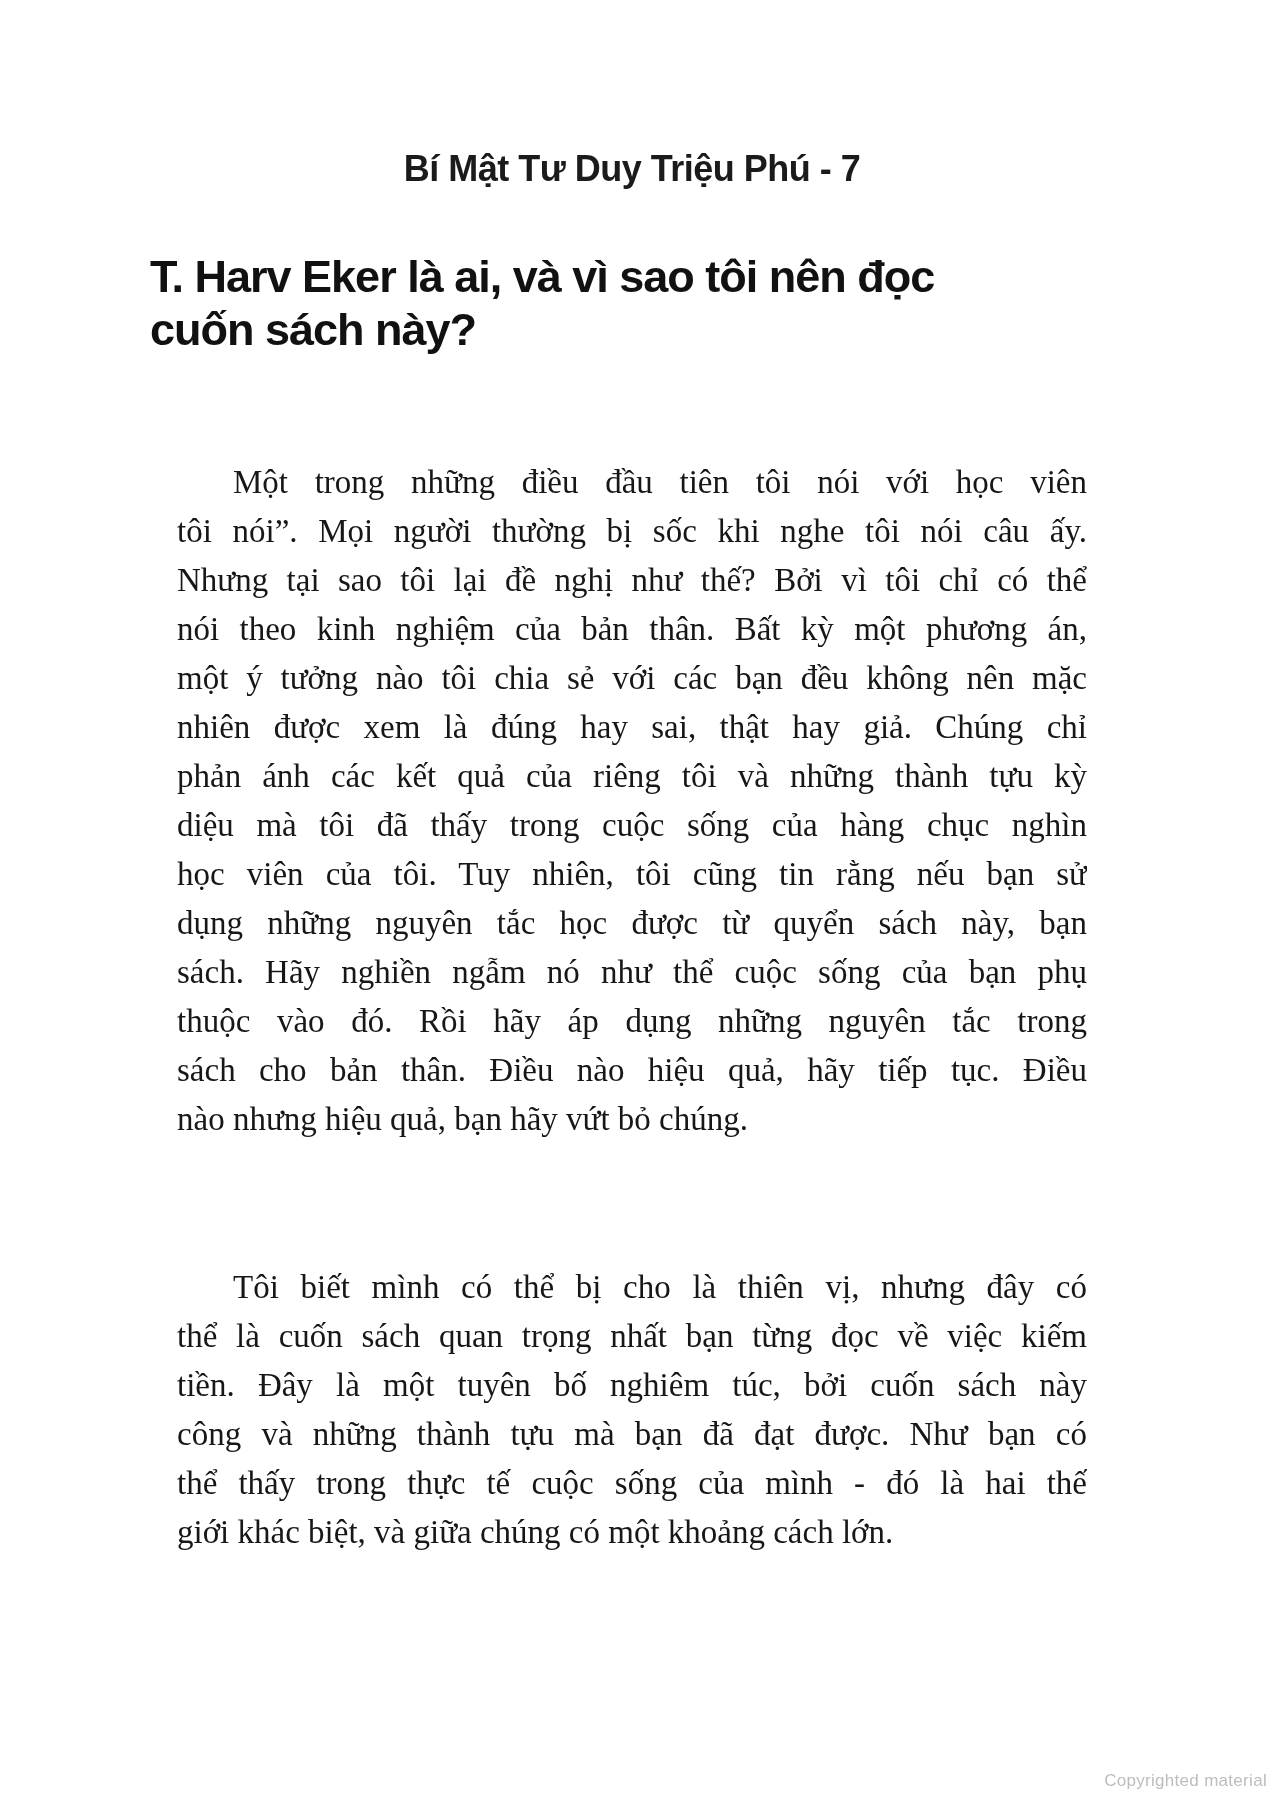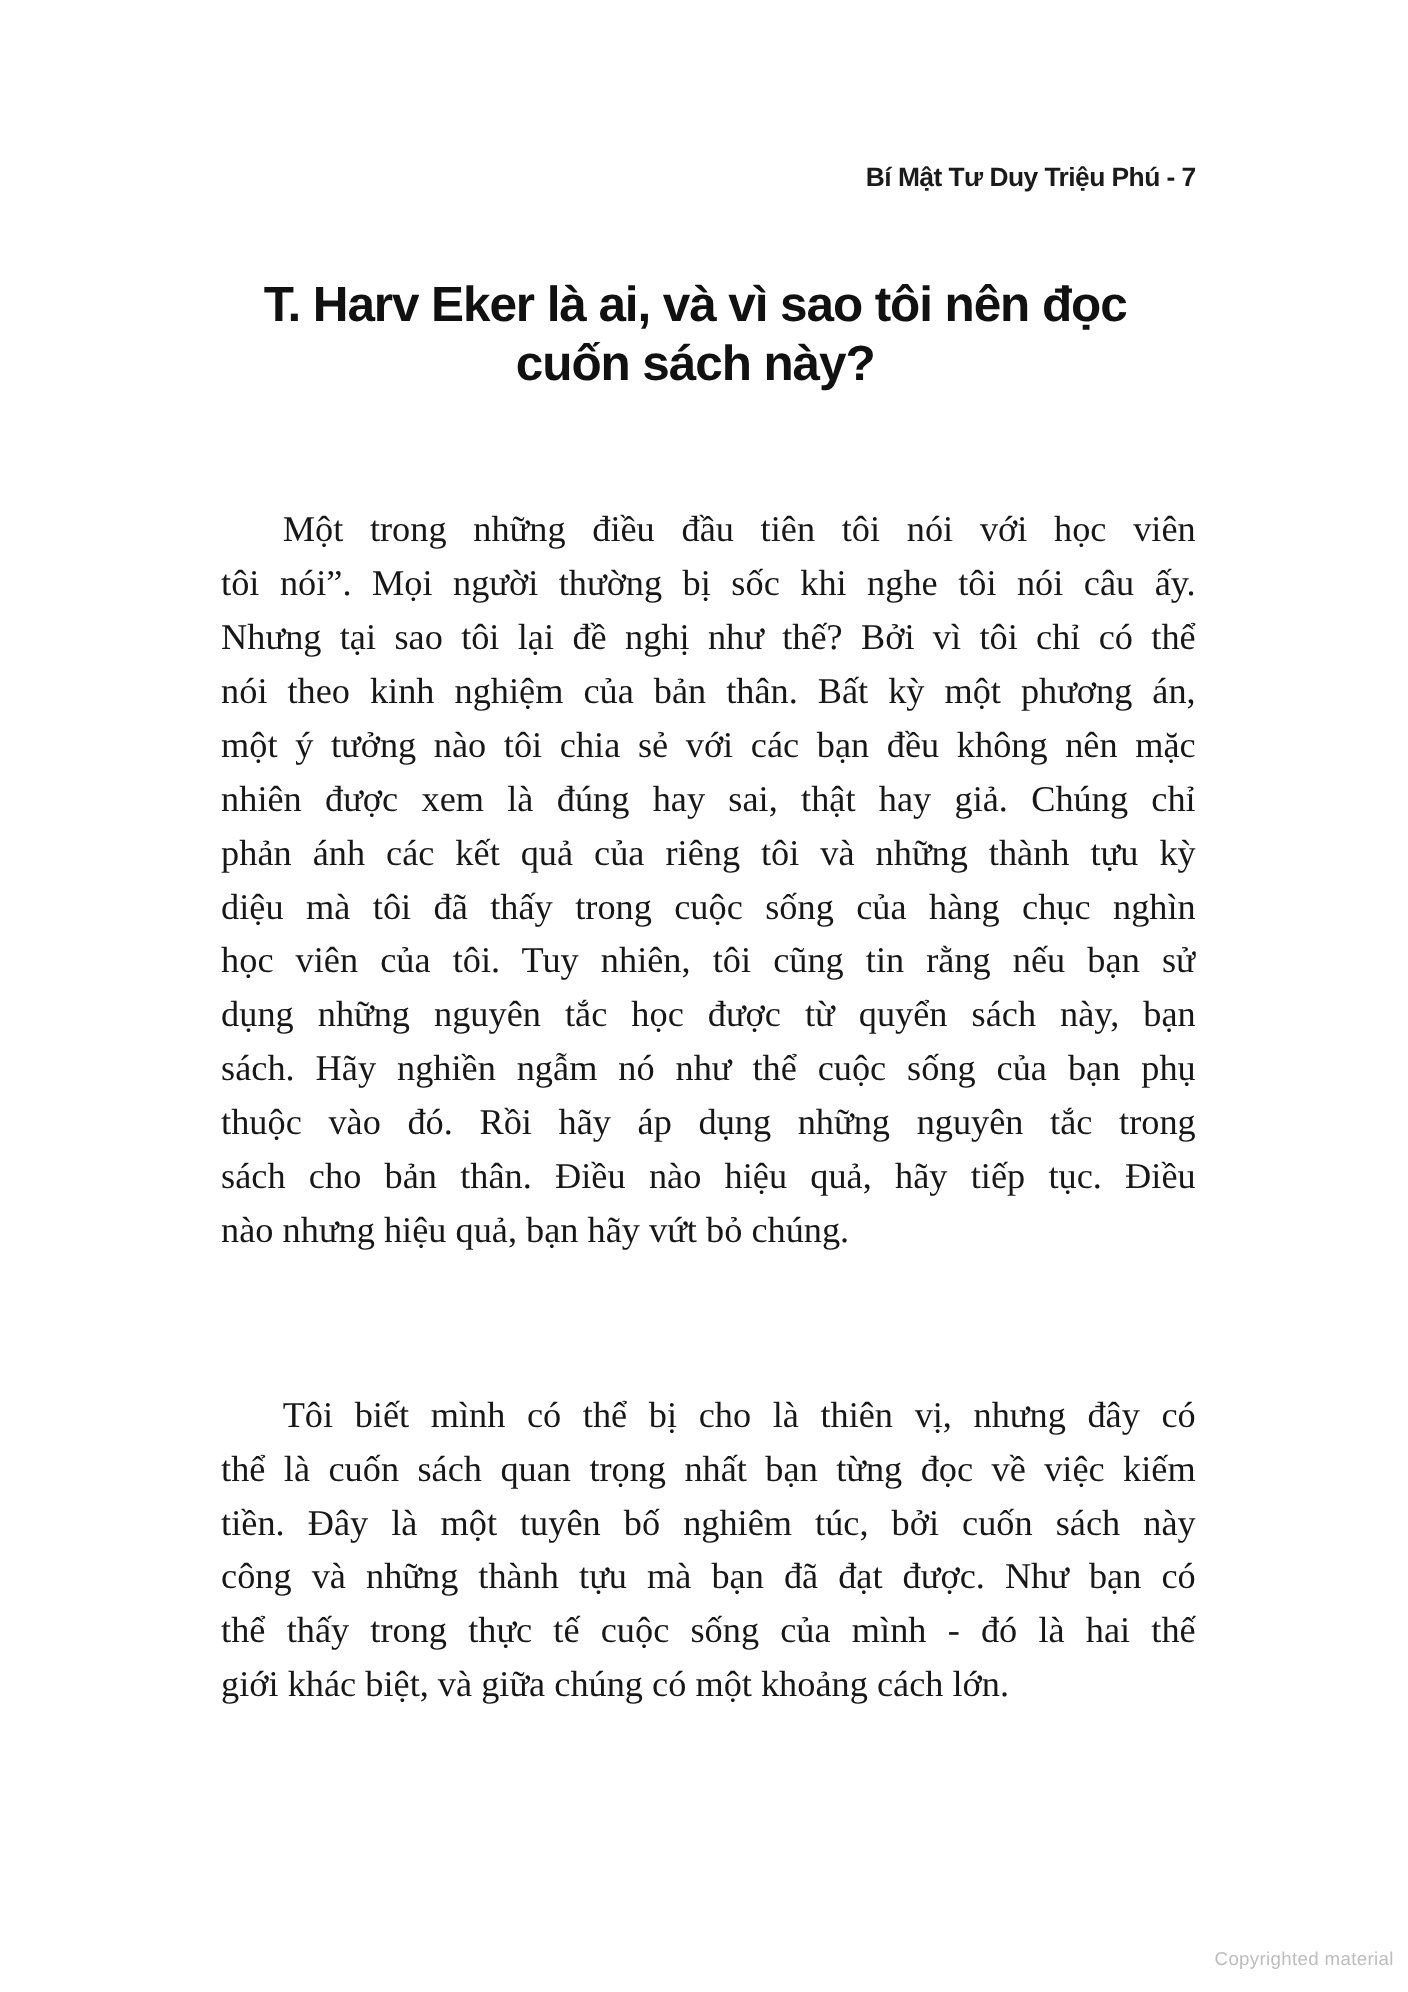--- a/index.html
+++ b/index.html
@@ -14,33 +14,33 @@
     background: #ffffff;
     overflow: hidden;
     font-family: "Liberation Serif", serif;
     color: #171717;
   }
   .running-head {
     position: absolute;
     top: 148px;
     left: 177px;
     width: 910px;
-    text-align: right;
+    text-align: center;
     font-family: "Liberation Sans", sans-serif;
     font-weight: 700;
-    font-size: 24px;
+    font-size: 36px;
     letter-spacing: -0.5px;
     color: #1b1b1b;
   }
   .chapter-title {
     position: absolute;
     top: 250px;
     left: 150px;
     width: 964px;
-    text-align: center;
+    text-align: left;
     font-family: "Liberation Sans", sans-serif;
     font-weight: 700;
     font-size: 45px;
     line-height: 53px;
     letter-spacing: -1px;
     color: #111111;
   }
   .paragraph {
     position: absolute;
     left: 177px;
@@ -50,21 +50,20 @@
   .para-2 { top: 1263px; }
   .line {
     height: 49px;
     line-height: 49px;
     font-size: 33px;
     text-align: justify;
     text-align-last: justify;
     white-space: normal;
     overflow: hidden;
     color: #171717;
-    margin-left: 24px;
   }
   .line.indent { text-indent: 56px; }
   .line.para-last { text-align-last: left; }
   .watermark {
     position: absolute;
     top: 1771px;
     left: 987px;
     width: 280px;
     text-align: right;
     font-family: "Liberation Sans", sans-serif;

